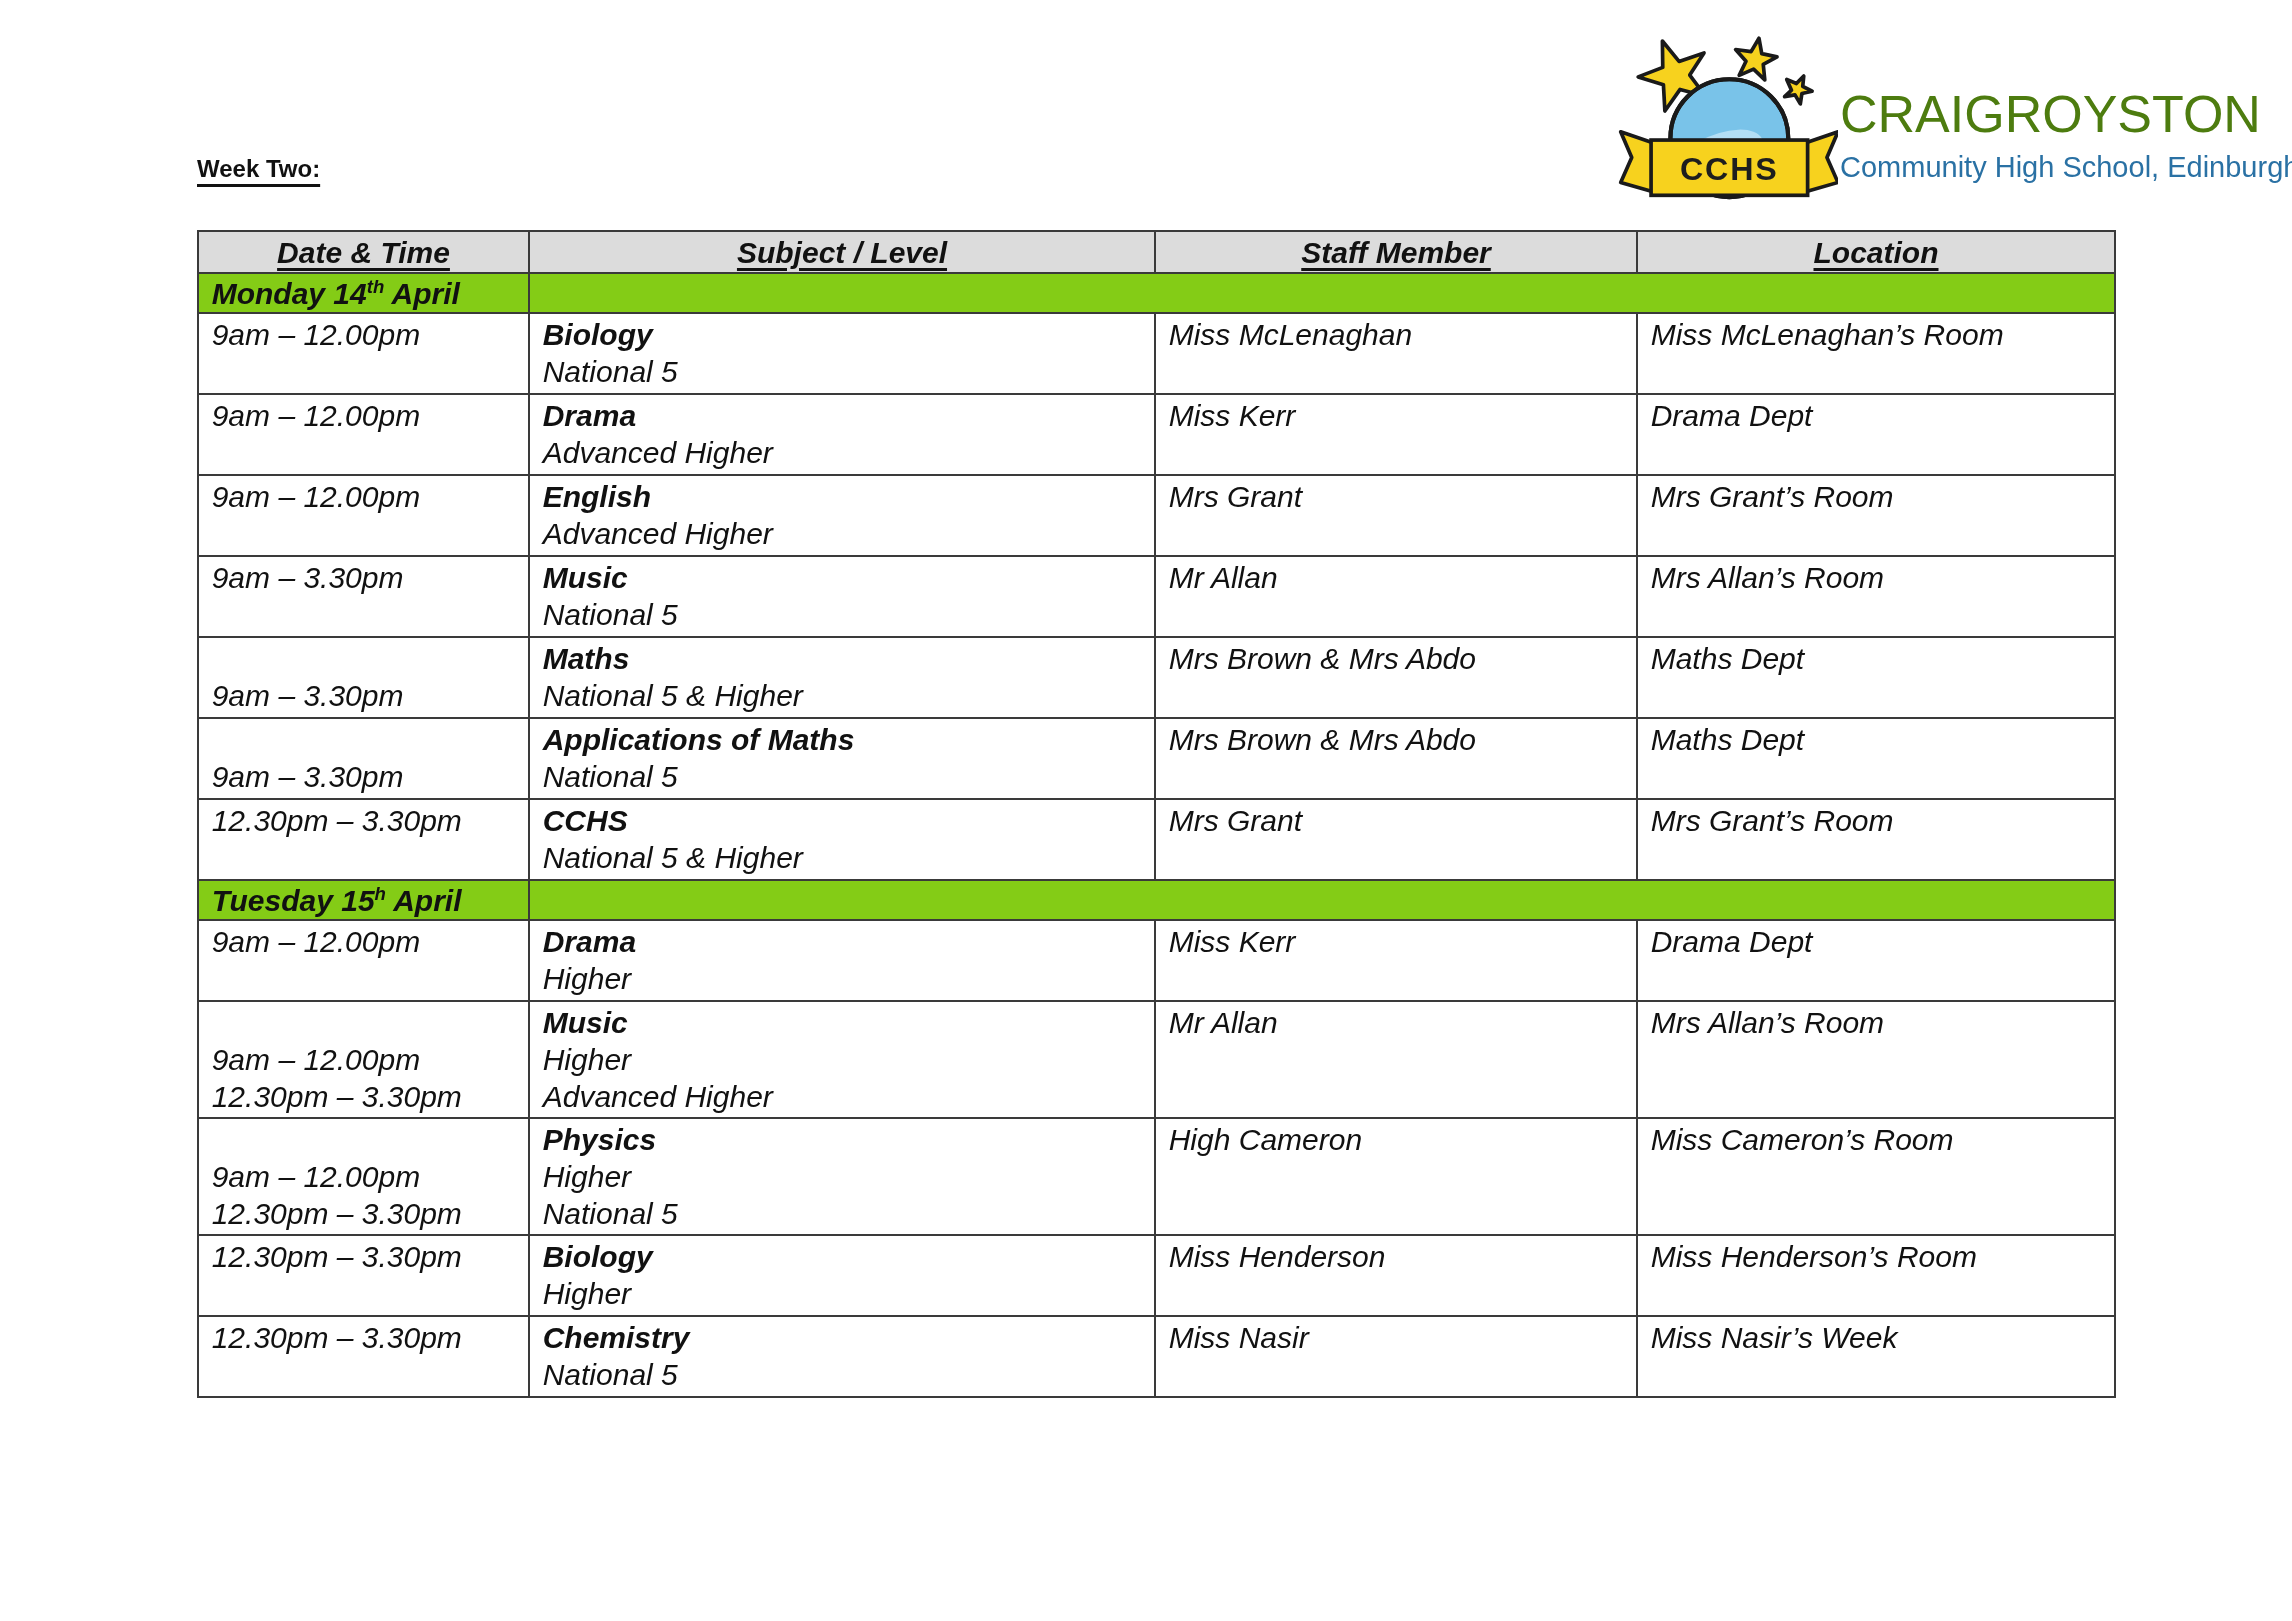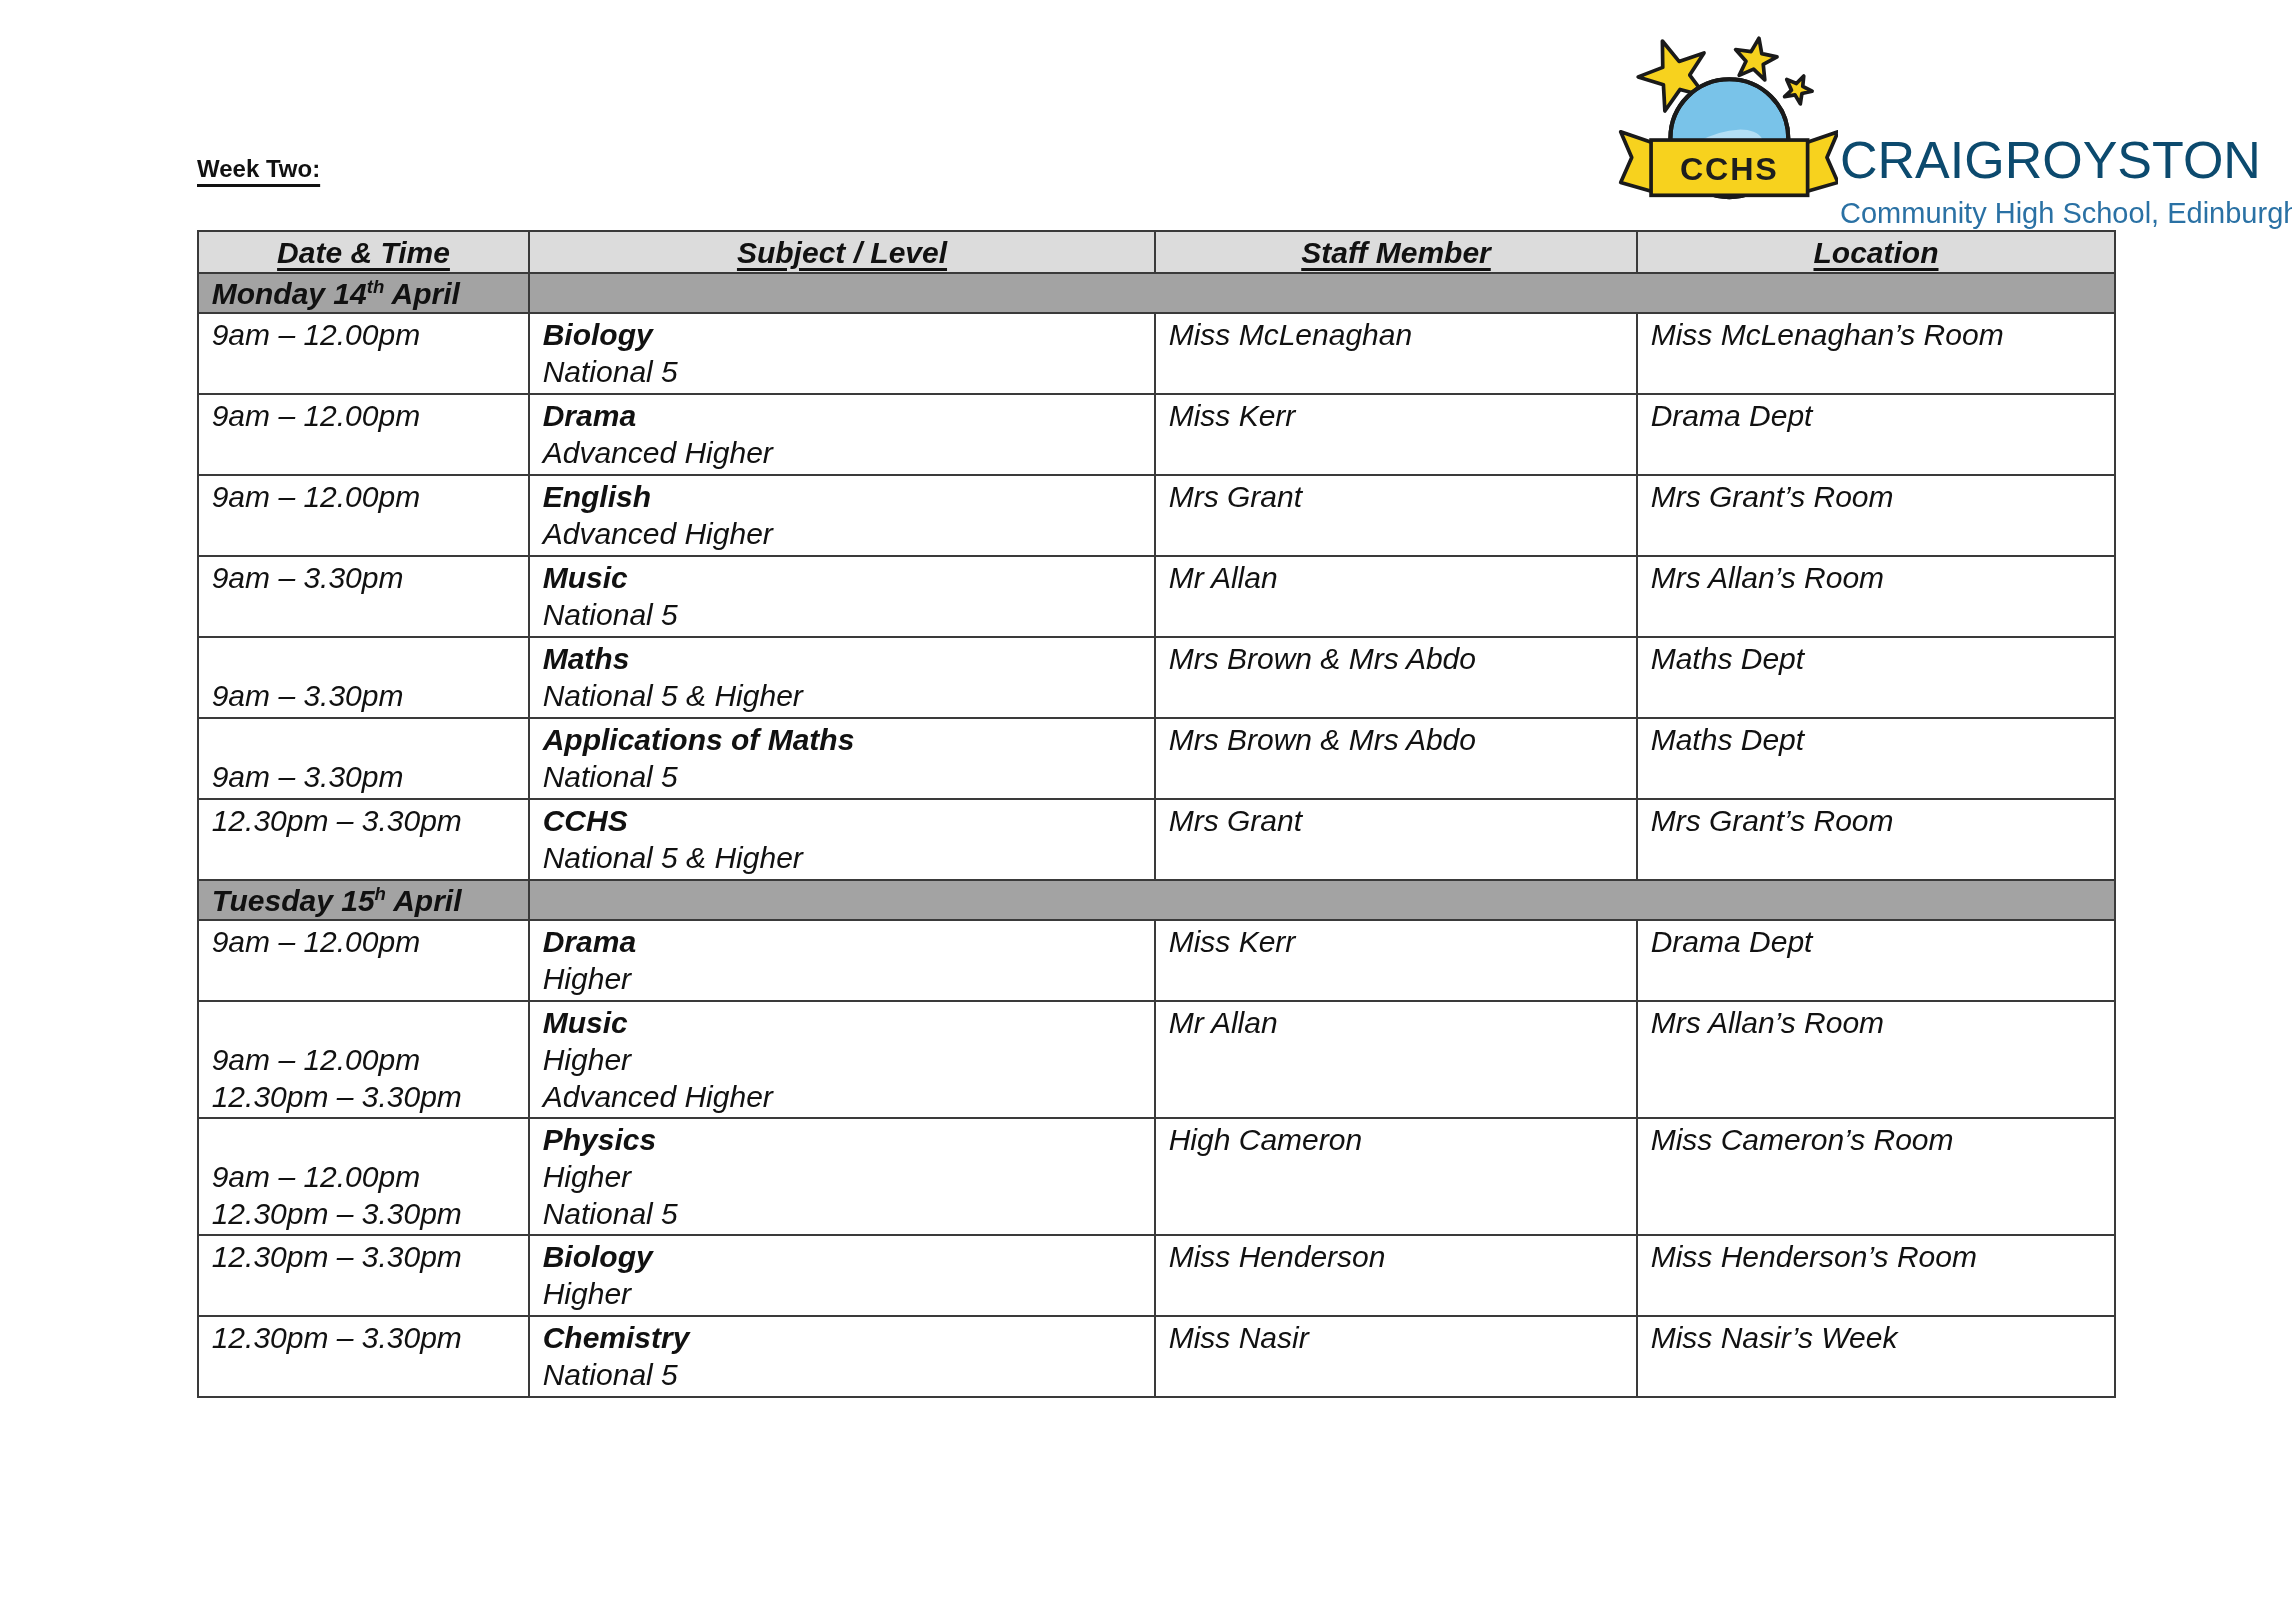--- a/index.html
+++ b/index.html
@@ -11,21 +11,21 @@
     color:#111111;
     overflow:hidden;
   }
 
   
   .logo-wrap { position:absolute; top:21.6px; left:1617px; width:676px; height:196px; }
   .logo-svg  { position:absolute; top:0; left:0; }
   .logo-text { position:absolute; left:223px; top:65px; width:451px; }
   .school-name {
     font-size:52px; line-height:55px; letter-spacing:0px;
-    color:#0c4a6e; font-weight:400; white-space:nowrap;margin-top:46px;
+    color:#4d7c0f; font-weight:400; white-space:nowrap;
   }
   .school-sub {
     font-size:29px; line-height:33px; margin-top:9px;
     color:#2a71a4; font-weight:400; white-space:nowrap;
   }
 
   
   .page-title {
     position:absolute; left:197px; top:155px;
     font-size:24px; font-weight:bold;
@@ -62,21 +62,21 @@
     font-weight:bold;
     text-decoration:underline;
     text-decoration-thickness:2.5px;
     text-underline-offset:4.9px;
     text-align:center;
     line-height:35px;
     padding-top:2.9px;
   }
   tr.section-row { height:39px; }
   tr.section-row td {
-    background:#a3a3a3;
+    background:#84cc16;
     font-weight:bold;
     line-height:33px;
     padding-top:2.9px;
   }
   tr.section-row sup { font-size:0.62em; line-height:0; }
   tr.data-row { height:81px; }
   .subject-name { font-weight:bold; }
   .line { min-height:37px; }
 </style>
 </head>

